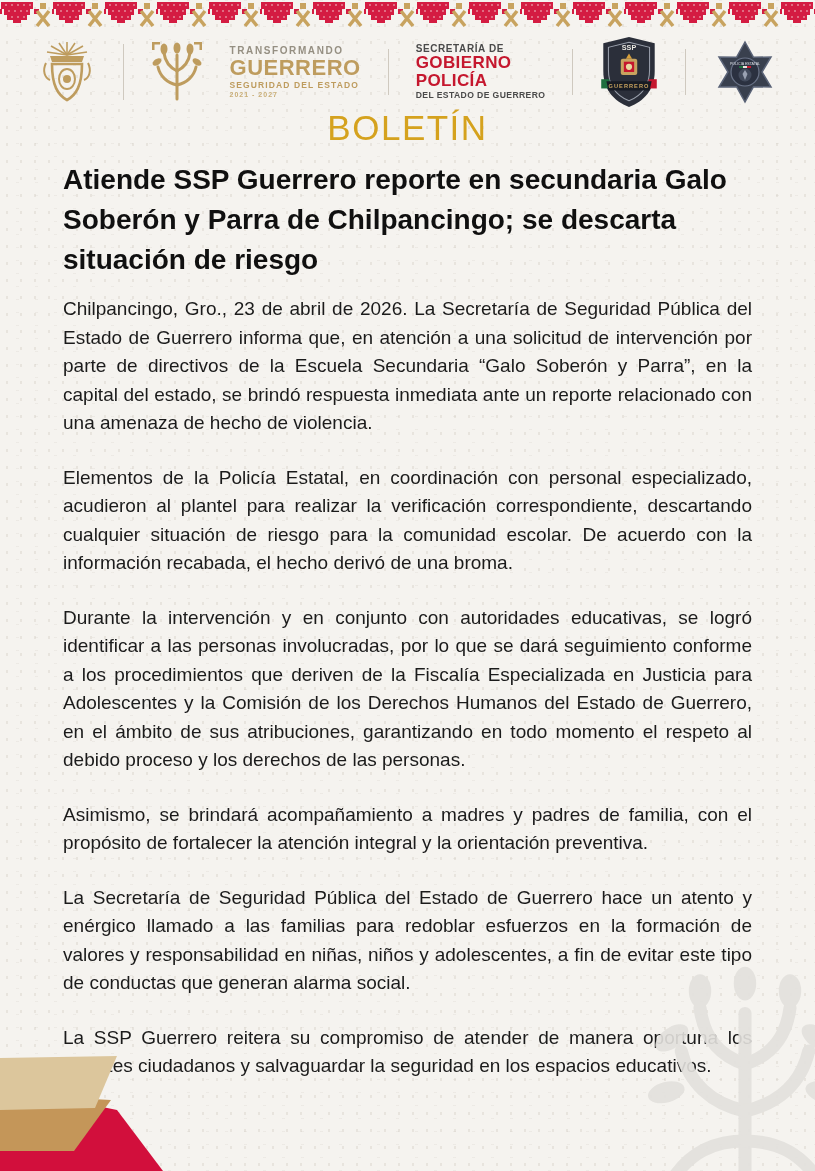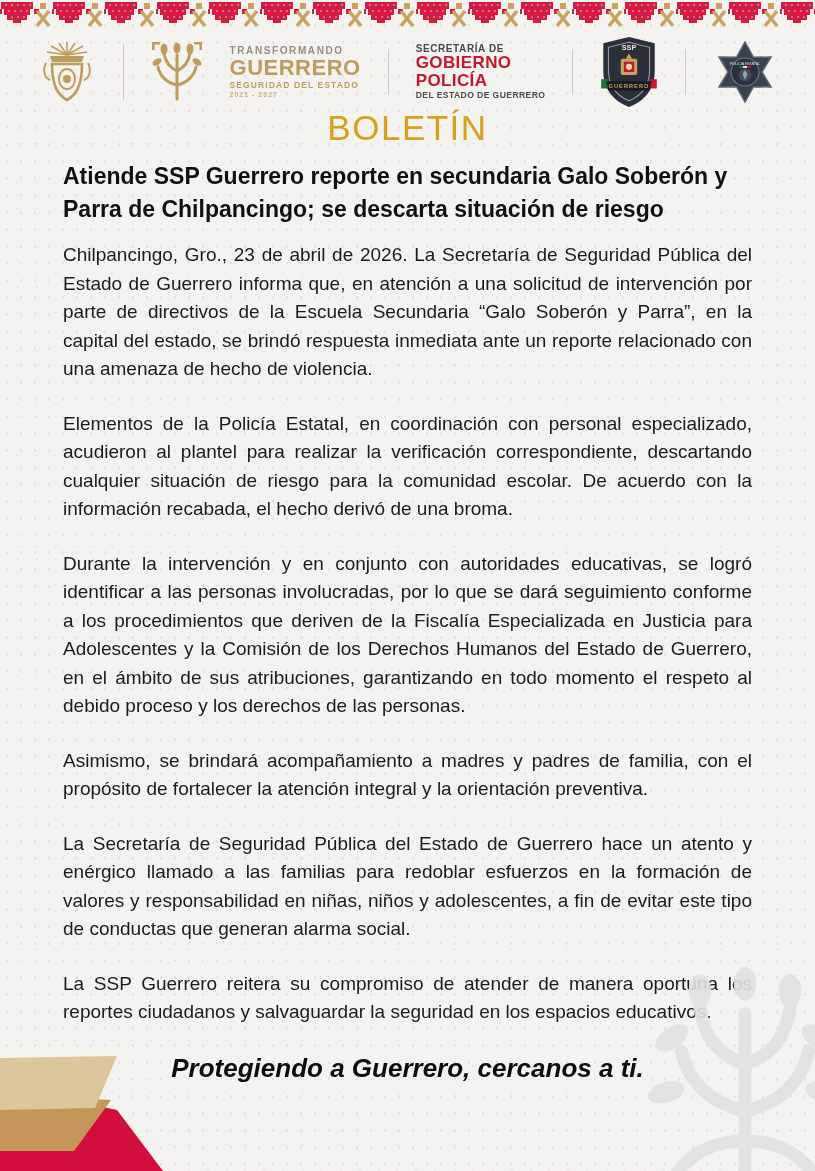--- a/index.html
+++ b/index.html
@@ -23,21 +23,21 @@
   .gov-line1 { font-size:10px; letter-spacing:1.6px; color:#958F82; font-weight:600; }
   .gov-line2 { font-size:22px; font-weight:800; color:#BE9C5E; letter-spacing:.5px; }
   .gov-line3 { font-size:8.5px; font-weight:700; color:#BE9C5E; letter-spacing:1.1px; margin-top:2px; }
   .gov-line4 { font-size:7px; font-weight:700; color:#C9AE77; letter-spacing:1px; margin-top:1px; }
   .ssp-text { line-height:1.02; }
   .ssp-line1 { font-size:10px; font-weight:700; color:#4A4A4A; letter-spacing:.6px; }
   .ssp-line2 { font-size:17px; font-weight:800; color:#C5172E; letter-spacing:.4px; }
   .ssp-line4 { font-size:8.6px; font-weight:700; color:#4A4A4A; letter-spacing:.4px; margin-top:2px; }
   .boletin { text-align:center; font-size:35px; font-weight:400; color:#D5A21E; letter-spacing:1.5px; margin-top:0; }
   .content { padding:0 63px; }
-  .headline { font-size:23px; font-weight:700; line-height:1.42; color:#101010; margin:12px 0 16px; }
+  .headline { font-size:28px; font-weight:700; line-height:1.42; color:#101010; margin:12px 0 16px; }
   .body-text p { font-size:19px; line-height:1.5; text-align:justify; margin-bottom:26px; }
   .slogan { text-align:center; font-size:26px; font-weight:700; font-style:italic; color:#0d0d0d; margin-top:8px; }
   .corner-ribbons { position:absolute; left:0; bottom:0; width:180px; height:115px; pointer-events:none; }
   .ribbon { position:absolute; inset:0; }
   .ribbon-red   { background:#D20F3C; clip-path:polygon(0 30px, 117px 54px, 163px 115px, 0 115px); }
   .ribbon-tan   { background:#C49659; clip-path:polygon(0 38px, 111px 44px, 74px 95px, 0 95px); }
   .ribbon-light { background:#DCC69C; clip-path:polygon(0 2px, 117px 0, 95px 52px, 0 54px); }
   .watermark { position:absolute; right:-45px; bottom:-15px; opacity:.9; pointer-events:none; }
   .badge-label { font-family:"Liberation Sans", sans-serif; }
 </style>
@@ -179,21 +179,20 @@
 <div class="content">
   <h1 class="headline">Atiende SSP Guerrero reporte en secundaria Galo Soberón y Parra de Chilpancingo; se descarta situación de riesgo</h1>
   <div class="body-text">
     <p>Chilpancingo, Gro., 23 de abril de 2026. La Secretaría de Seguridad Pública del Estado de Guerrero informa que, en atención a una solicitud de intervención por parte de directivos de la Escuela Secundaria “Galo Soberón y Parra”, en la capital del estado, se brindó respuesta inmediata ante un reporte relacionado con una amenaza de hecho de violencia.</p>
     <p>Elementos de la Policía Estatal, en coordinación con personal especializado, acudieron al plantel para realizar la verificación correspondiente, descartando cualquier situación de riesgo para la comunidad escolar. De acuerdo con la información recabada, el hecho derivó de una broma.</p>
     <p>Durante la intervención y en conjunto con autoridades educativas, se logró identificar a las personas involucradas, por lo que se dará seguimiento conforme a los procedimientos que deriven de la Fiscalía Especializada en Justicia para Adolescentes y la Comisión de los Derechos Humanos del Estado de Guerrero, en el ámbito de sus atribuciones, garantizando en todo momento el respeto al debido proceso y los derechos de las personas.</p>
     <p>Asimismo, se brindará acompañamiento a madres y padres de familia, con el propósito de fortalecer la atención integral y la orientación preventiva.</p>
     <p>La Secretaría de Seguridad Pública del Estado de Guerrero hace un atento y enérgico llamado a las familias para redoblar esfuerzos en la formación de valores y responsabilidad en niñas, niños y adolescentes, a fin de evitar este tipo de conductas que generan alarma social.</p>
     <p>La SSP Guerrero reitera su compromiso de atender de manera oportuna los reportes ciudadanos y salvaguardar la seguridad en los espacios educativos.</p>
   </div>
-  <div class="slogan">Protegiendo a Guerrero, cercanos a ti.</div>
 </div>
 
 <svg class="watermark" width="230" height="225" viewBox="0 0 120 120" aria-hidden="true">
   <g stroke="#E3E1DD" stroke-width="7" stroke-linecap="round" fill="none">
     <path d="M60 118 V28"></path>
     <path d="M60 55 C45 50 38 40 36 25"></path>
     <path d="M60 55 C75 50 82 40 84 25"></path>
     <path d="M60 80 C42 76 30 65 26 48"></path>
     <path d="M60 80 C78 76 90 65 94 48"></path>
     <path d="M60 96 C42 96 31 103 23 114"></path>

